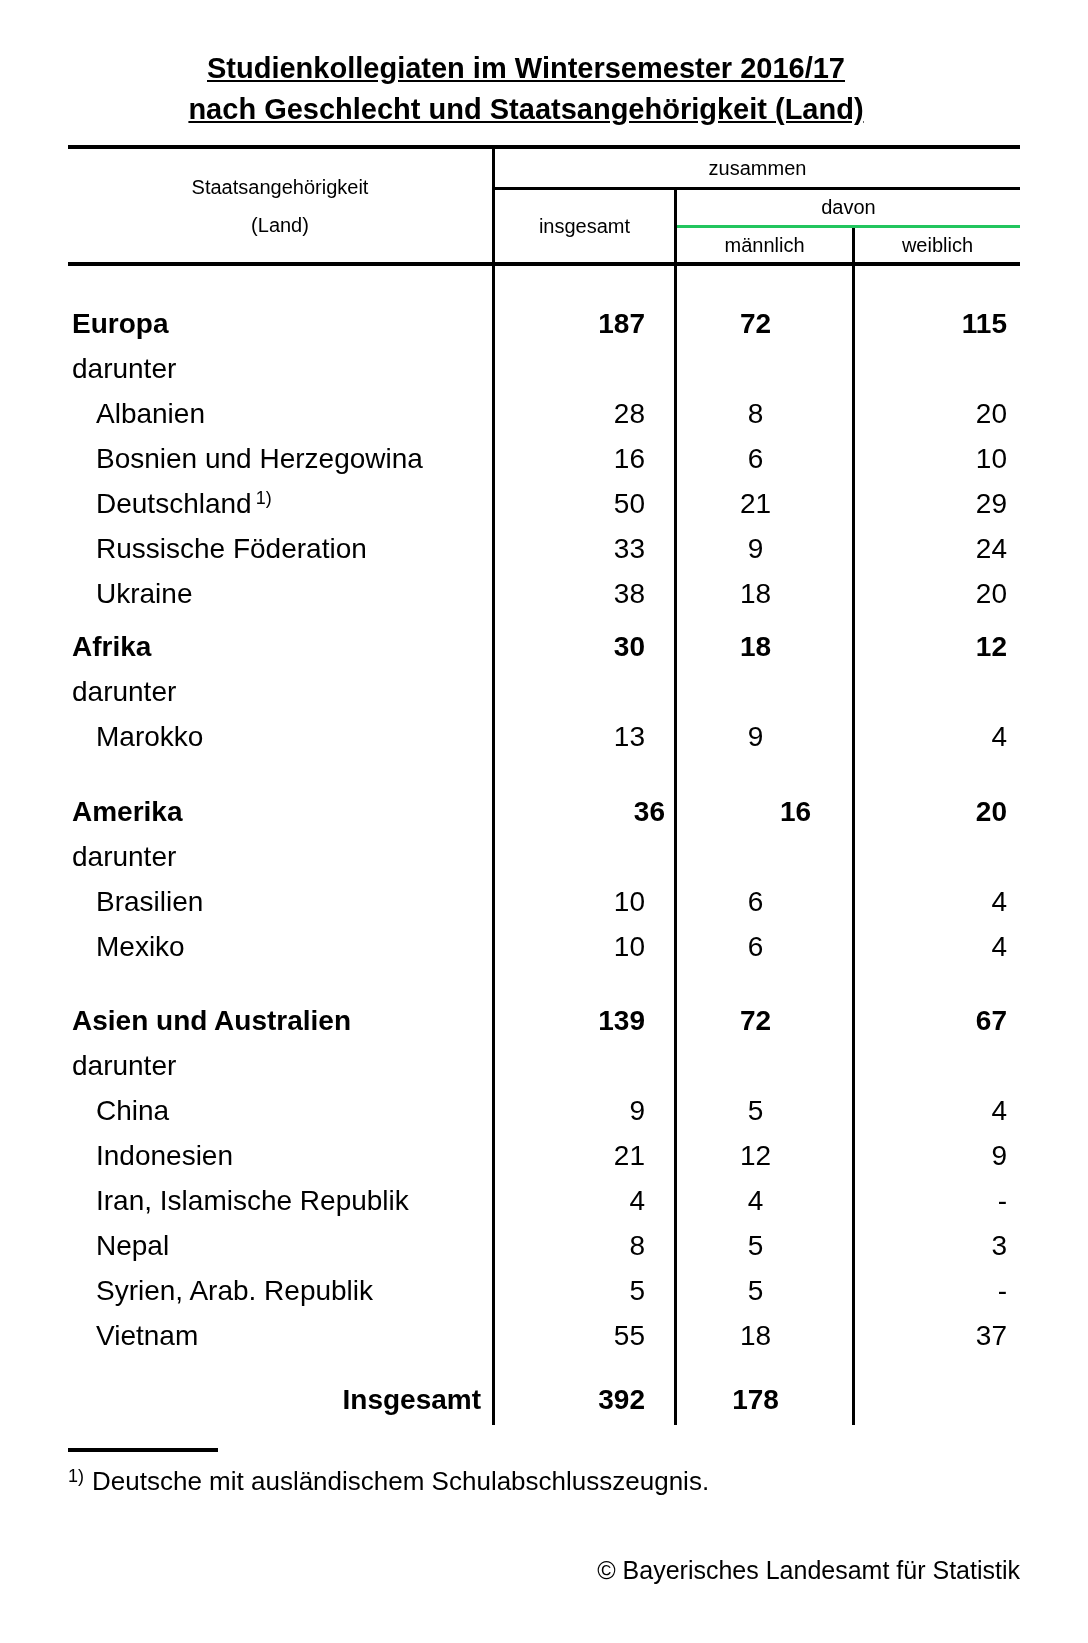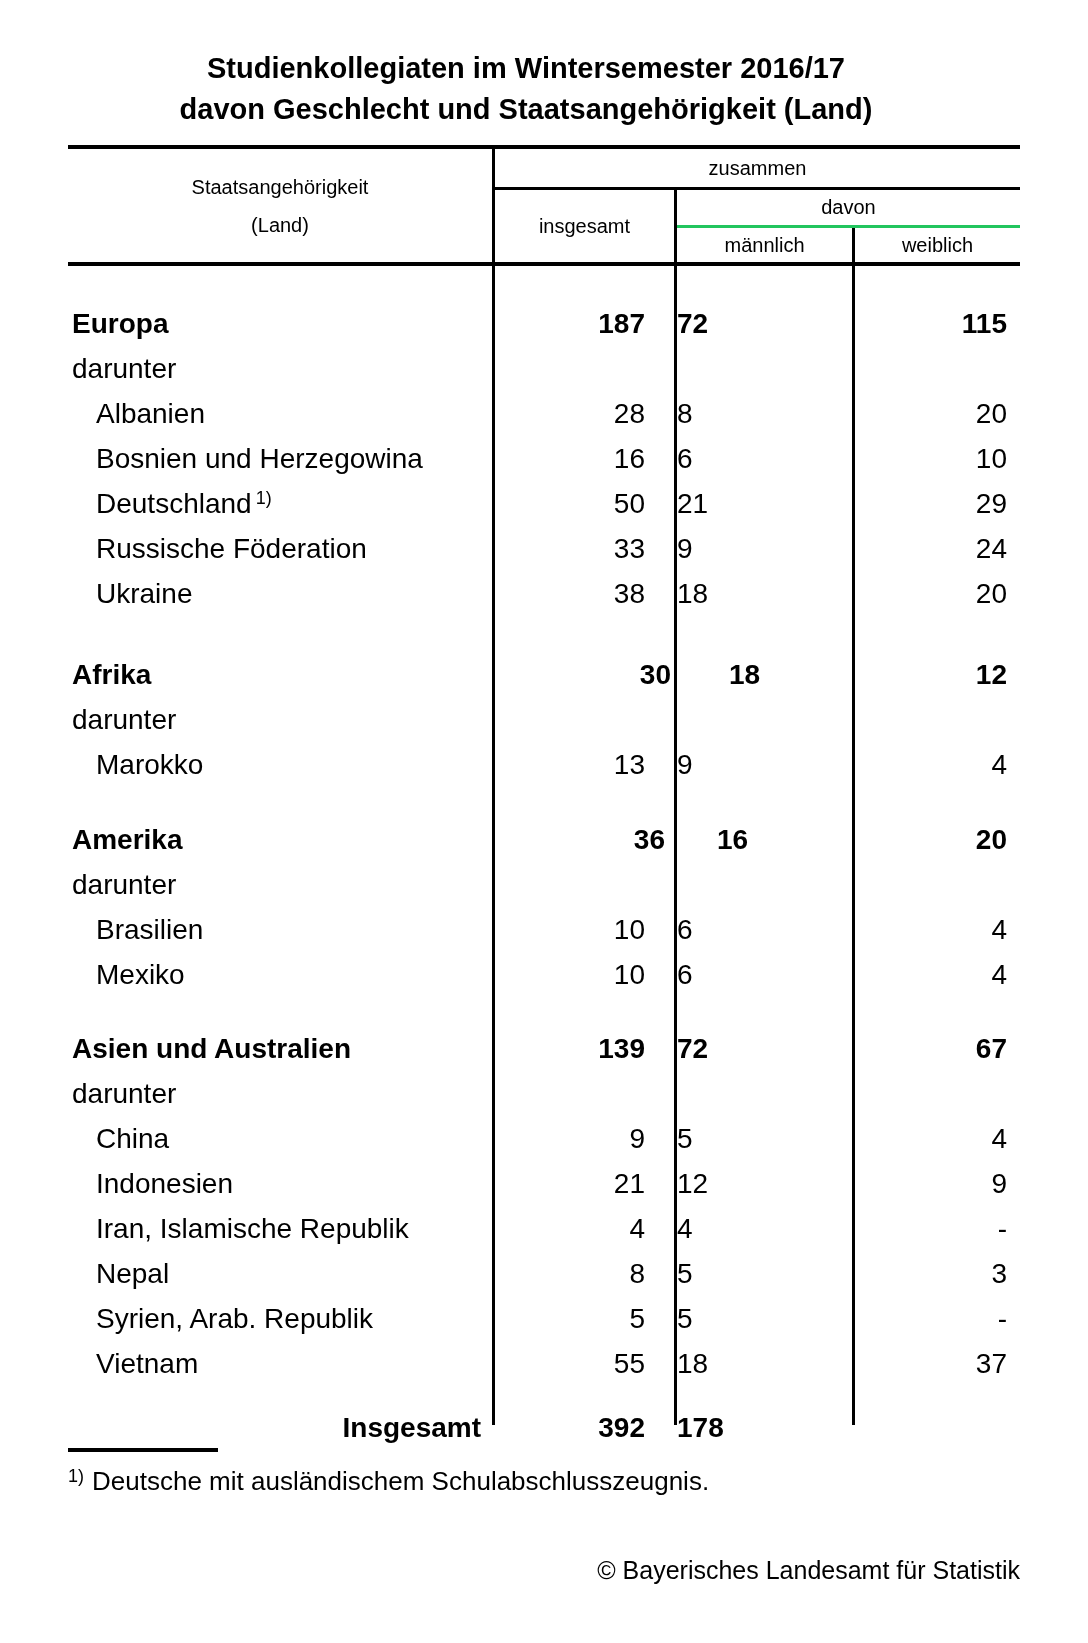--- a/index.html
+++ b/index.html
@@ -14,20 +14,21 @@
   }
   .title {
     position: absolute;
     top: 48px;
     left: 50px;
     width: 952px;
     text-align: center;
     font-weight: bold;
     font-size: 29px;
     line-height: 41px;
+    text-decoration: underline;
   }
   .stat-table {
     position: absolute;
     top: 145px;
     left: 68px;
     width: 952px;
   }
   .thead {
     border-top: 4px solid #000;
     border-bottom: 4px solid #000;
@@ -68,21 +69,21 @@
   .tbody { position: relative; padding-top: 35px; min-height: 1131px; }
   .vline { position: absolute; top: 0; width: 3px; height: 1159px; background: #000; }
   .vl1 { left: 424px; }
   .vl2 { left: 606px; }
   .vl3 { left: 784px; }
 
   .trow { display: flex; height: 45px; line-height: 45px; font-size: 28px; position: relative; z-index: 1; }
   .trow .c1 { width: 427px; padding-left: 4px; box-sizing: border-box; white-space: nowrap; }
   .trow.country .c1 { padding-left: 28px; }
   .trow .c2 { width: 182px; text-align: right; padding-right: 32px; box-sizing: border-box; }
-  .trow .c3 { width: 178px; text-align: left; padding-right: 21px; box-sizing: border-box; }
+  .trow .c3 { width: 178px; text-align: center; padding-right: 21px; box-sizing: border-box; }
   .trow .c4 { flex: 1; text-align: right; padding-right: 13px; box-sizing: border-box; }
   .trow.region, .trow.total { font-weight: bold; }
   .trow.total .c1 { text-align: right; padding-right: 14px; }
   sup.fn {
     font-size: 18px;
     vertical-align: 9px;
     margin-left: 4px;
     line-height: 0;
   }
   .footnote-rule {
@@ -105,21 +106,21 @@
     font-size: 25px;
   }
 </style>
 </head>
 <body>
 
 <div class="page">
 
   <div class="title">
     <div>Studienkollegiaten im Wintersemester 2016/17</div>
-    <div>davon Geschlecht und Staatsangehörigkeit (Land)</div>
+    <div>nach Geschlecht und Staatsangehörigkeit (Land)</div>
   </div>
 
   <div class="stat-table">
 
     <div class="thead">
       <div class="h-col1">
         <div>Staatsangehörigkeit</div>
         <div>(Land)</div>
       </div>
       <div class="h-right">
@@ -178,21 +179,21 @@
           <div class="c2">33</div>
           <div class="c3">9</div>
           <div class="c4">24</div>
         </div>
         <div class="trow country">
           <div class="c1"><span>Ukraine</span></div>
           <div class="c2">38</div>
           <div class="c3">18</div>
           <div class="c4">20</div>
         </div>
-        <div class="trow region" style="margin-top: 36px; gap: 26px;">
+        <div class="trow region" style="margin-top: 8px;">
           <div class="c1"><span>Afrika</span></div>
           <div class="c2">30</div>
           <div class="c3">18</div>
           <div class="c4">12</div>
         </div>
         <div class="trow sub">
           <div class="c1"><span>darunter</span></div>
           <div class="c2"></div>
           <div class="c3"></div>
           <div class="c4"></div>

